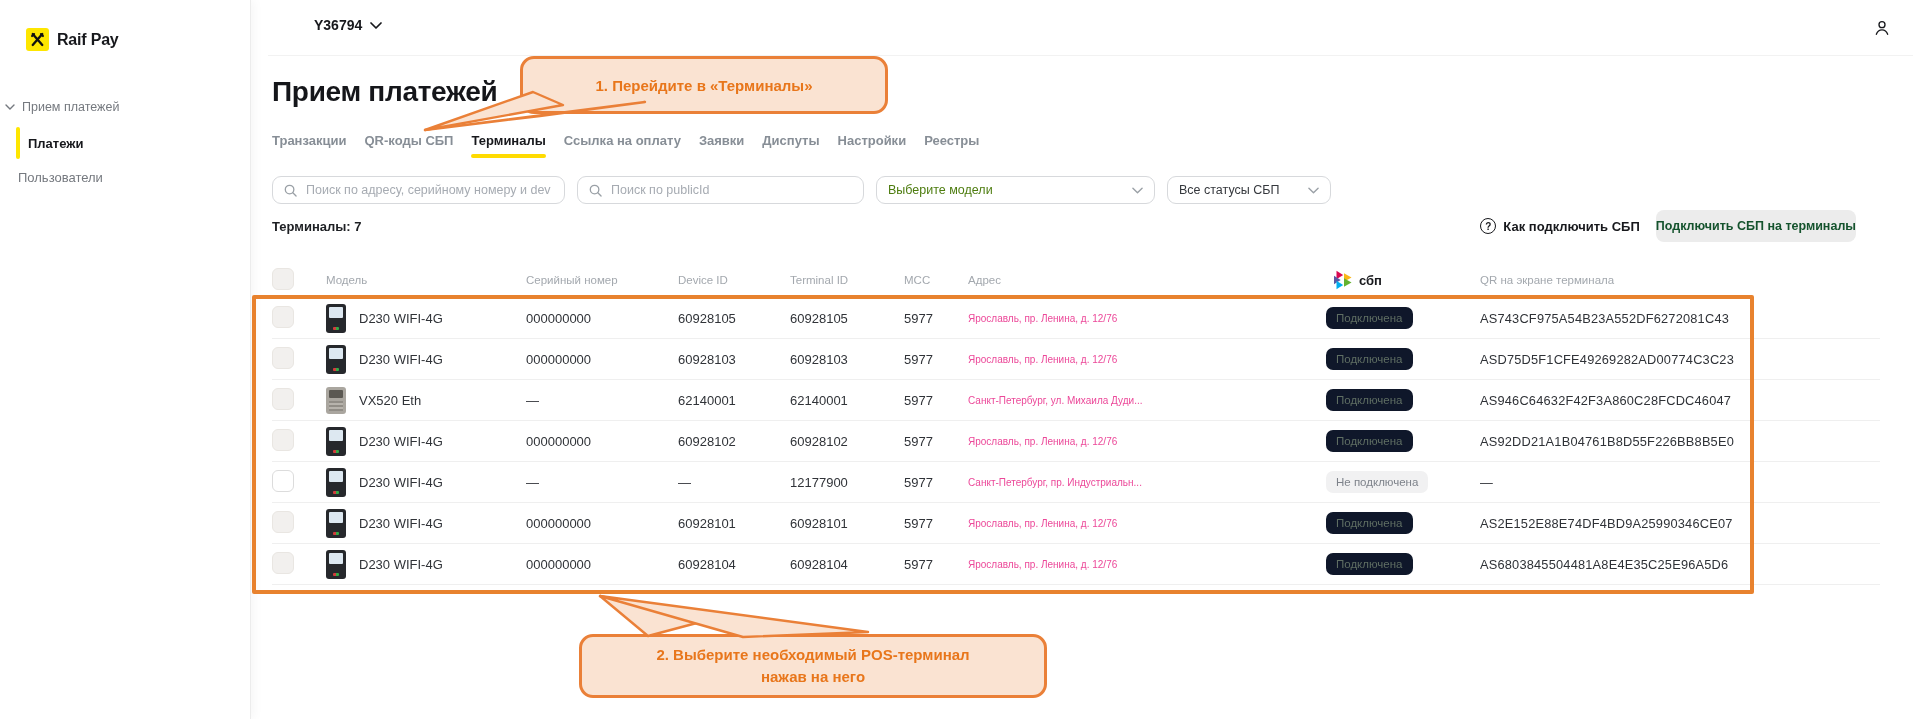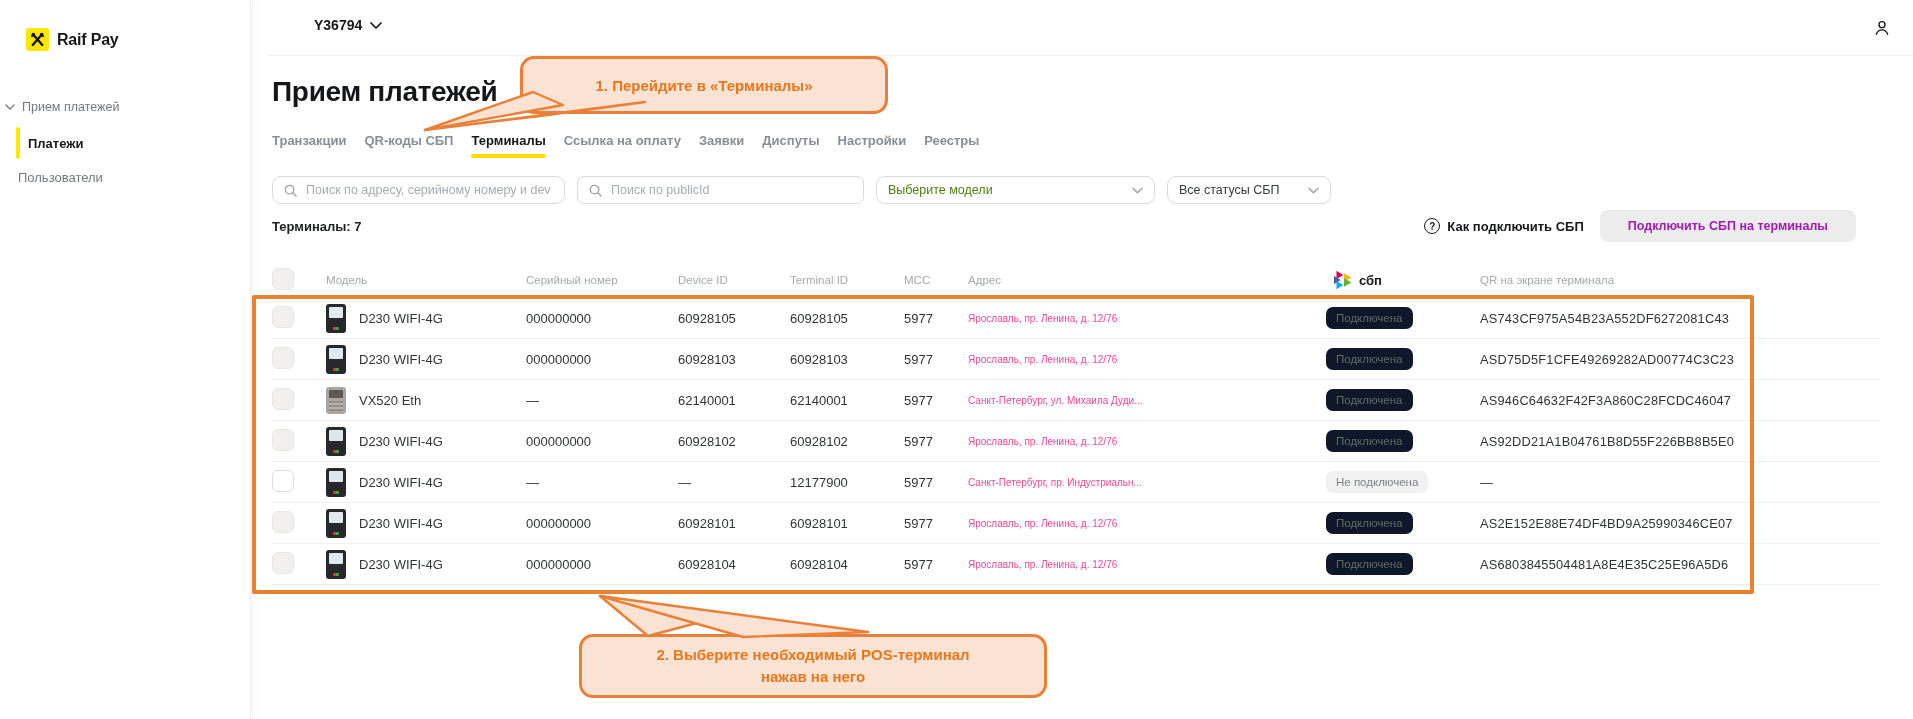--- a/index.html
+++ b/index.html
@@ -34,33 +34,33 @@
   .tab{position:relative;padding-bottom:10px;cursor:pointer;white-space:nowrap;}
   .tab.active{color:#17181c;}
   .tab.active::after{content:"";position:absolute;left:0;right:0;bottom:0;height:4px;background:#ffdb00;border-radius:2px;}
 
   
   .filters{position:absolute;left:272px;top:176px;display:flex;gap:12px;z-index:1;}
   .field{height:28px;border:1px solid #d7d9dc;border-radius:9px;display:flex;align-items:center;gap:7px;
          padding:0 11px;background:#fff;font-size:12.5px;color:#a6abb2;box-sizing:border-box;}
   .field input{border:none;outline:none;flex:1;font-family:inherit;font-size:12.5px;color:#35383d;background:transparent;}
   .field input::placeholder{color:#a6abb2;}
-  .f1{width:293px;}  .f2{width:287px;border-radius:7px;}
+  .f1{width:293px;}  .f2{width:287px;}
   .select{justify-content:space-between;cursor:pointer;}
   .f3{width:279px;}  .f4{width:164px;}
   .select .val{color:#35383d;}
   .select .ph{color:#4d7c0f;}
 
   .summary{position:absolute;left:272px;top:219px;font-size:13px;font-weight:700;color:#1d1f23;z-index:1;}
 
   .help-actions{position:absolute;top:210px;right:57px;display:flex;align-items:center;gap:16px;z-index:1;}
   .help-link{display:flex;align-items:center;gap:7px;font-size:13px;font-weight:700;color:#17181c;cursor:pointer;}
   .q-circle{width:16px;height:16px;border:1.6px solid #17181c;border-radius:50%;display:flex;align-items:center;justify-content:center;
             font-size:10px;font-weight:700;color:#17181c;box-sizing:border-box;}
-  .connect-btn{background:#ececec;color:#a21caf;border:none;border-radius:8px;padding:9px 28px;
+  .connect-btn{background:#ececec;color:#14532d;border:none;border-radius:8px;padding:9px 0;
                font-family:inherit;font-size:12.5px;font-weight:600;cursor:default;}
 
   
   .table{position:absolute;left:272px;top:262px;width:1608px;z-index:1;}
   .thead,.trow{display:grid;grid-template-columns:54px 200px 152px 112px 114px 64px 358px 154px 1fr;align-items:center;}
   .thead{height:36px;color:#a3a8ae;font-size:11.5px;}
   .trow{height:40px;border-bottom:1px solid #efefef;font-size:13px;color:#303338;cursor:pointer;}
   .cb{width:22px;height:22px;border-radius:6px;background:#f2f0ee;border:1px solid #e9e6e2;box-sizing:border-box;cursor:pointer;}
   .cb.light{background:#fff;border-color:#dcdcdc;}
   .cell-model{display:flex;align-items:center;gap:13px;}

